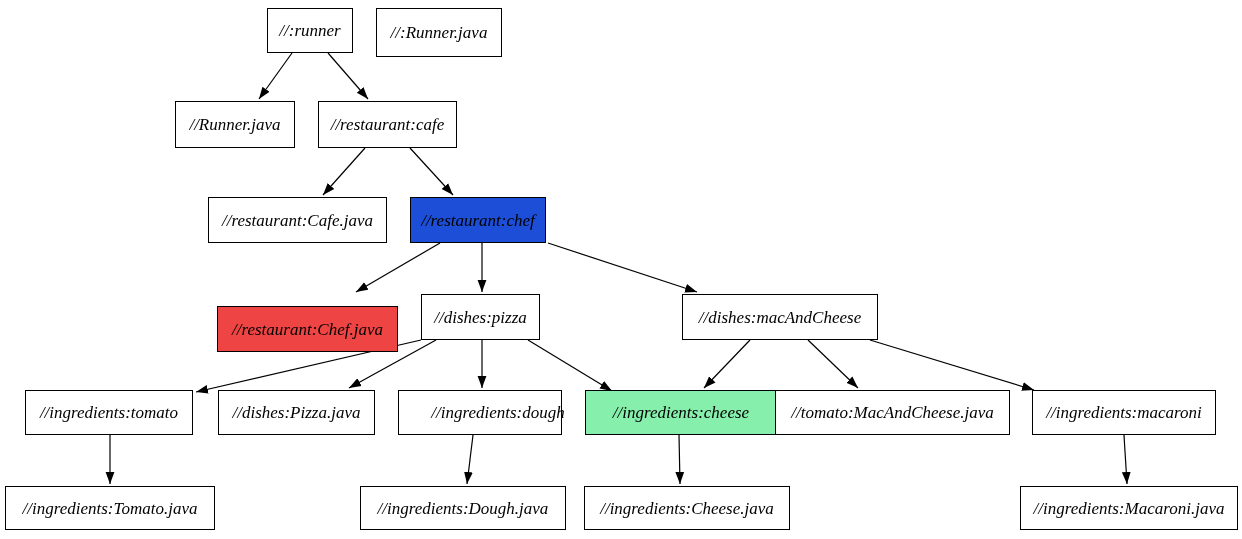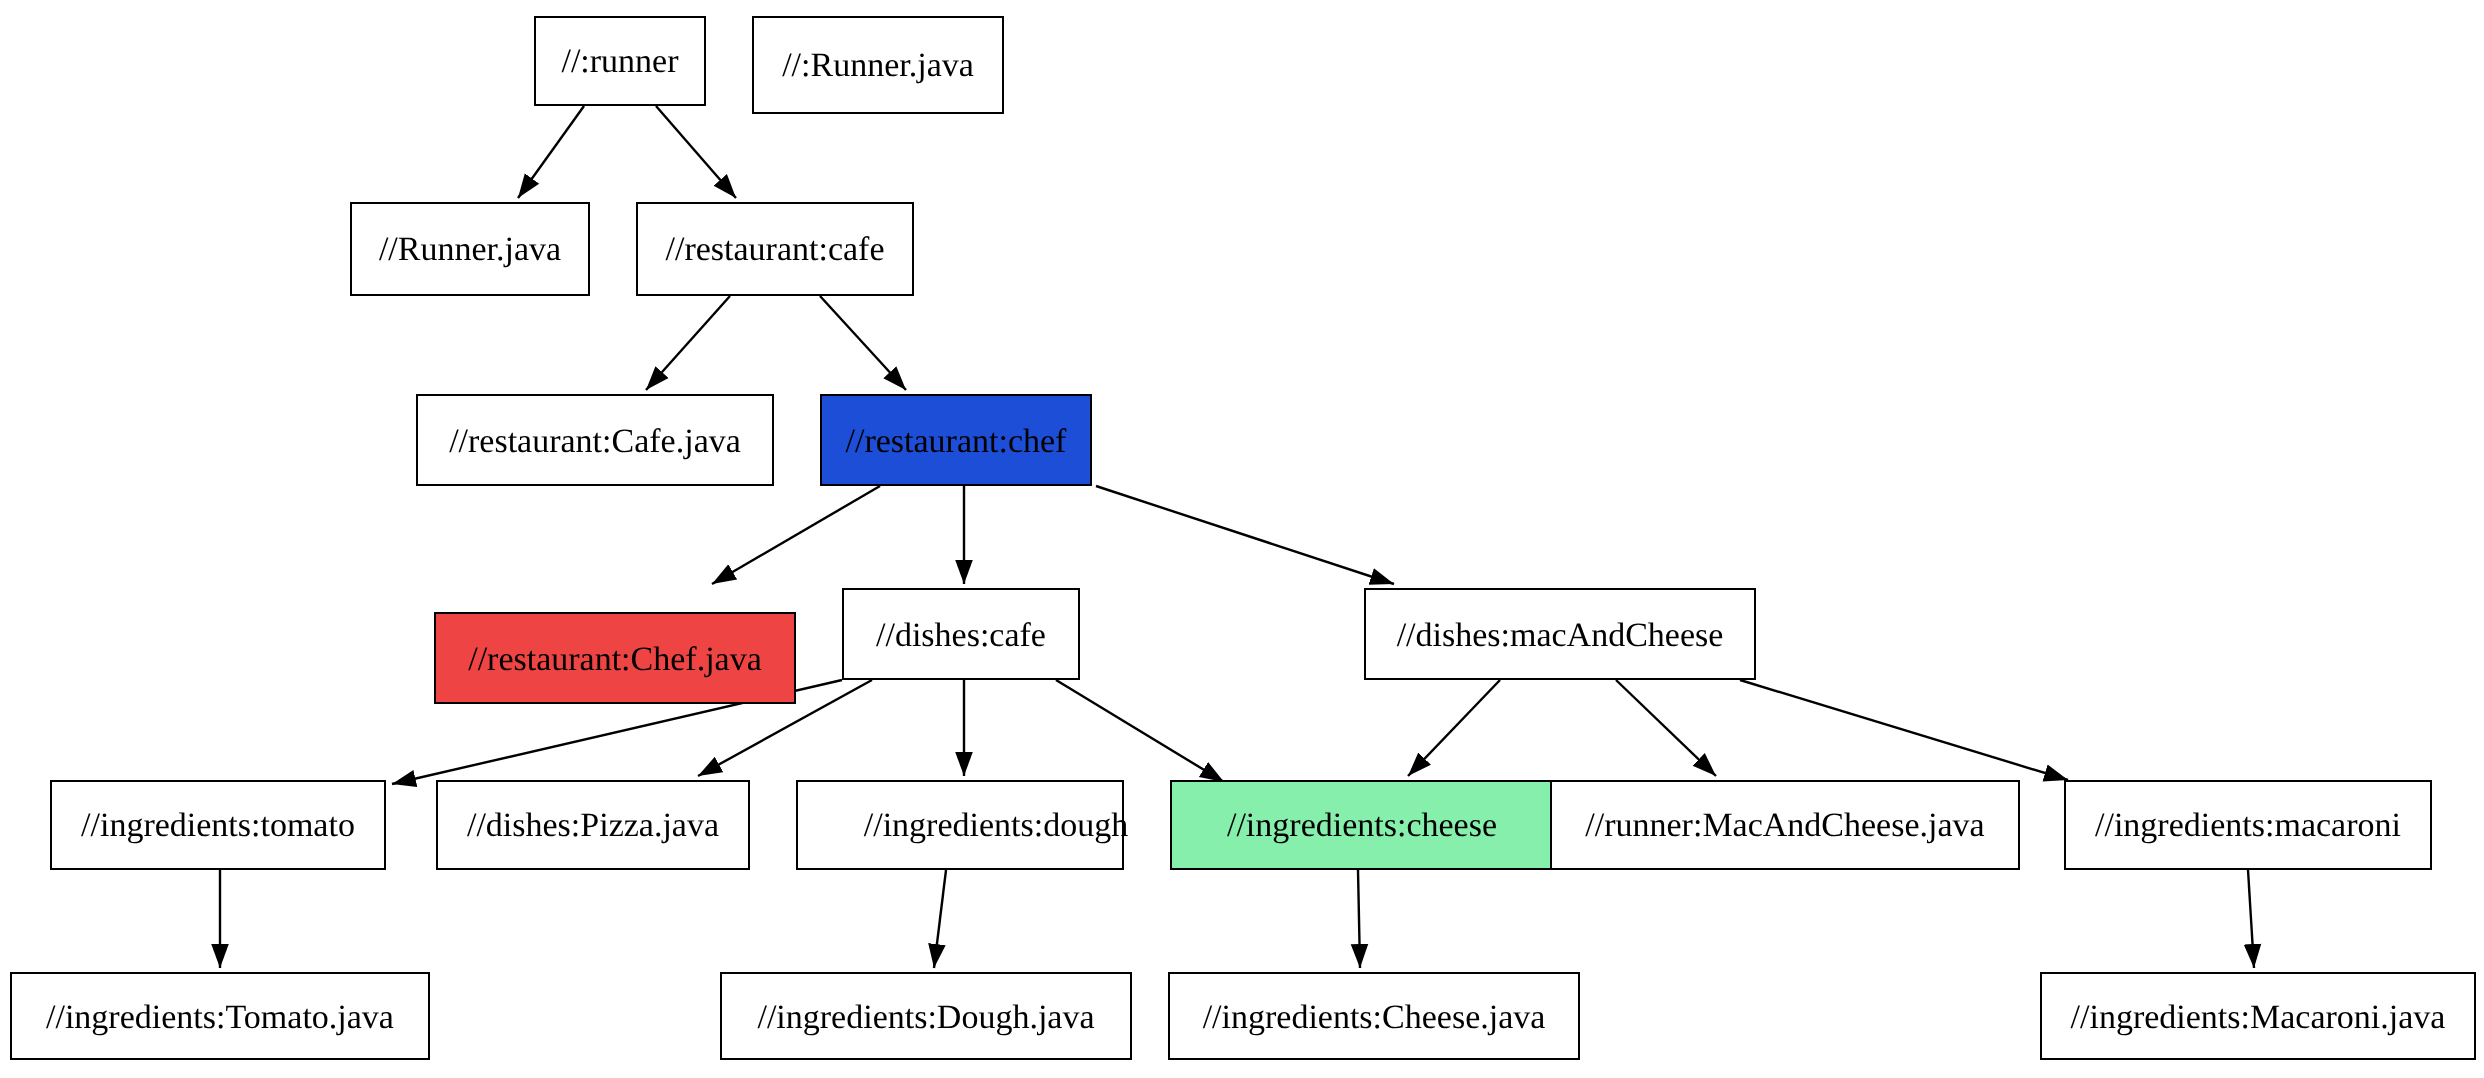--- a/index.html
+++ b/index.html
@@ -27,20 +27,21 @@
     box-sizing: border-box;
     border: 1px solid #000000;
     background: #ffffff;
     display: flex;
     align-items: center;
     justify-content: center;
     font-size: 17px;
     color: #000000;
     white-space: nowrap;
     line-height: 1;
+    font-style: italic;
   }
 </style>
 </head>
 <body>
 
 <div id="canvas">
   <svg id="edge-layer" viewBox="0 0 1242 539" xmlns="http://www.w3.org/2000/svg">
     <defs>
       <marker id="arrowhead" markerUnits="userSpaceOnUse" markerWidth="14" markerHeight="12" refX="12" refY="5" orient="auto">
         <path d="M0,0.6 L12,5 L0,9.4 z" fill="#000000"></path>
@@ -68,26 +69,26 @@
       </g>
   </svg>
   <div id="nodes">
       <div class="node" style="left: 267px; top: 8px; width: 86px; height: 45px; border-color: rgb(0, 0, 0); background: rgb(255, 255, 255);">//:runner</div>
       <div class="node" style="left: 376px; top: 8px; width: 126px; height: 49px; border-color: rgb(0, 0, 0); background: rgb(255, 255, 255);">//:Runner.java</div>
       <div class="node" style="left: 175px; top: 101px; width: 120px; height: 47px; border-color: rgb(0, 0, 0); background: rgb(255, 255, 255);">//Runner.java</div>
       <div class="node" style="left: 318px; top: 101px; width: 139px; height: 47px; border-color: rgb(0, 0, 0); background: rgb(255, 255, 255);">//restaurant:cafe</div>
       <div class="node" style="left: 208px; top: 197px; width: 179px; height: 46px; border-color: rgb(0, 0, 0); background: rgb(255, 255, 255);">//restaurant:Cafe.java</div>
       <div class="node" style="left: 410px; top: 197px; width: 136px; height: 46px; border-color: rgb(0, 0, 0); background: #1d4ed8;">//restaurant:chef</div>
       <div class="node" style="left: 217px; top: 294px; width: 181px; height: 46px; border-color: rgb(0, 0, 0); background: #ef4444; margin-top: 12px;">//restaurant:Chef.java</div>
-      <div class="node" style="left: 421px; top: 294px; width: 119px; height: 46px; border-color: rgb(0, 0, 0); background: rgb(255, 255, 255);">//dishes:cafe</div>
+      <div class="node" style="left: 421px; top: 294px; width: 119px; height: 46px; border-color: rgb(0, 0, 0); background: rgb(255, 255, 255);">//dishes:pizza</div>
       <div class="node" style="left: 682px; top: 294px; width: 196px; height: 46px; border-color: rgb(0, 0, 0); background: rgb(255, 255, 255);">//dishes:macAndCheese</div>
       <div class="node" style="left: 25px; top: 390px; width: 168px; height: 45px; border-color: rgb(0, 0, 0); background: rgb(255, 255, 255);">//ingredients:tomato</div>
       <div class="node" style="left: 218px; top: 390px; width: 157px; height: 45px; border-color: rgb(0, 0, 0); background: rgb(255, 255, 255);">//dishes:Pizza.java</div>
       <div class="node" style="left: 398px; top: 390px; width: 164px; height: 45px; border-color: rgb(0, 0, 0); background: rgb(255, 255, 255); padding-left: 36px;">//ingredients:dough</div>
       <div class="node" style="left: 585px; top: 390px; width: 192px; height: 45px; border-color: rgb(0, 0, 0); background: #86efac;">//ingredients:cheese</div>
-      <div class="node" style="left: 775px; top: 390px; width: 235px; height: 45px; border-color: rgb(0, 0, 0); background: rgb(255, 255, 255);">//runner:MacAndCheese.java</div>
+      <div class="node" style="left: 775px; top: 390px; width: 235px; height: 45px; border-color: rgb(0, 0, 0); background: rgb(255, 255, 255);">//tomato:MacAndCheese.java</div>
       <div class="node" style="left: 1032px; top: 390px; width: 184px; height: 45px; border-color: rgb(0, 0, 0); background: rgb(255, 255, 255);">//ingredients:macaroni</div>
       <div class="node" style="left: 5px; top: 486px; width: 210px; height: 44px; border-color: rgb(0, 0, 0); background: rgb(255, 255, 255);">//ingredients:Tomato.java</div>
       <div class="node" style="left: 360px; top: 486px; width: 206px; height: 44px; border-color: rgb(0, 0, 0); background: rgb(255, 255, 255);">//ingredients:Dough.java</div>
       <div class="node" style="left: 584px; top: 486px; width: 206px; height: 44px; border-color: rgb(0, 0, 0); background: rgb(255, 255, 255);">//ingredients:Cheese.java</div>
       <div class="node" style="left: 1020px; top: 486px; width: 218px; height: 44px; border-color: rgb(0, 0, 0); background: rgb(255, 255, 255);">//ingredients:Macaroni.java</div>
     </div>
 </div>
 
 </body></html>

